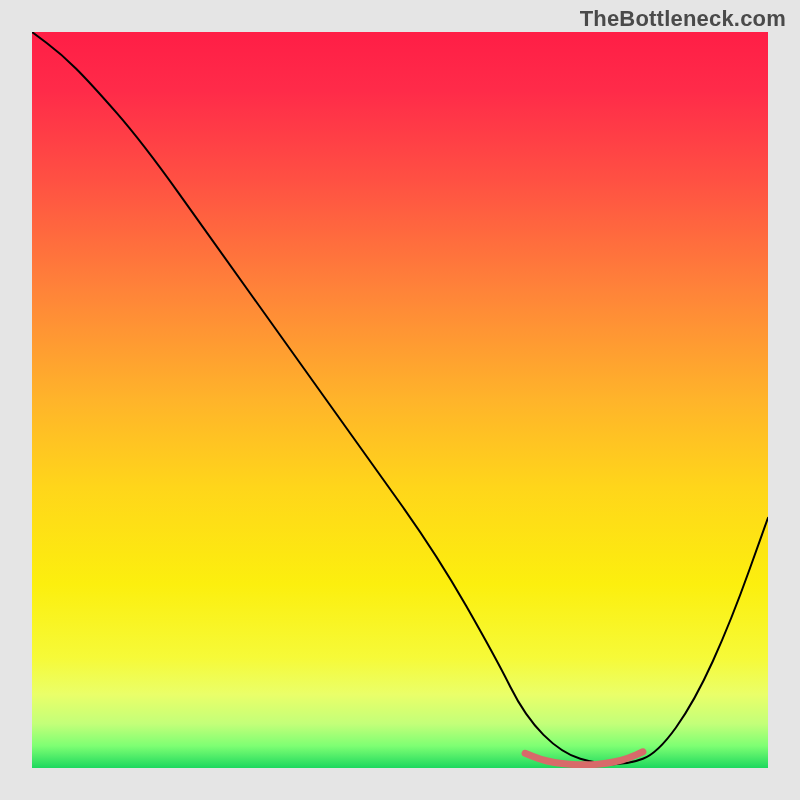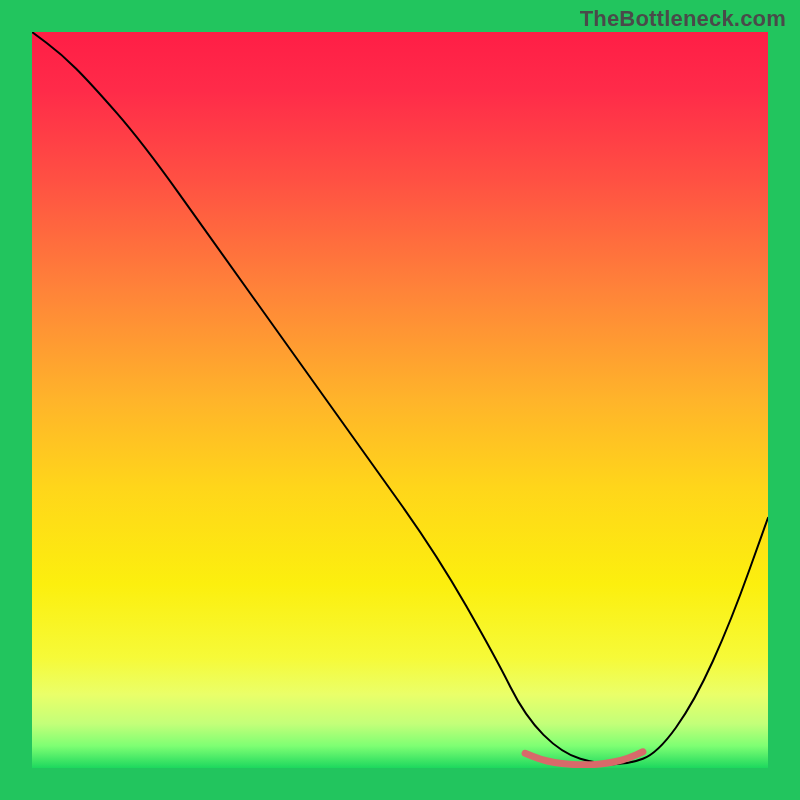--- a/index.html
+++ b/index.html
@@ -10,21 +10,21 @@
     background: #000;
     overflow: hidden;
     font-family: Arial, Helvetica, sans-serif;
   }
   .frame {
     position: absolute;
     left: 0;
     top: 0;
     width: 800px;
     height: 800px;
-    background: #22c55e;
+    background: #e5e5e5;
   }
   .plot-area {
     position: absolute;
     left: 32px;
     top: 32px;
     width: 736px;
     height: 736px;
     overflow: hidden;
   }
   .gradient {

